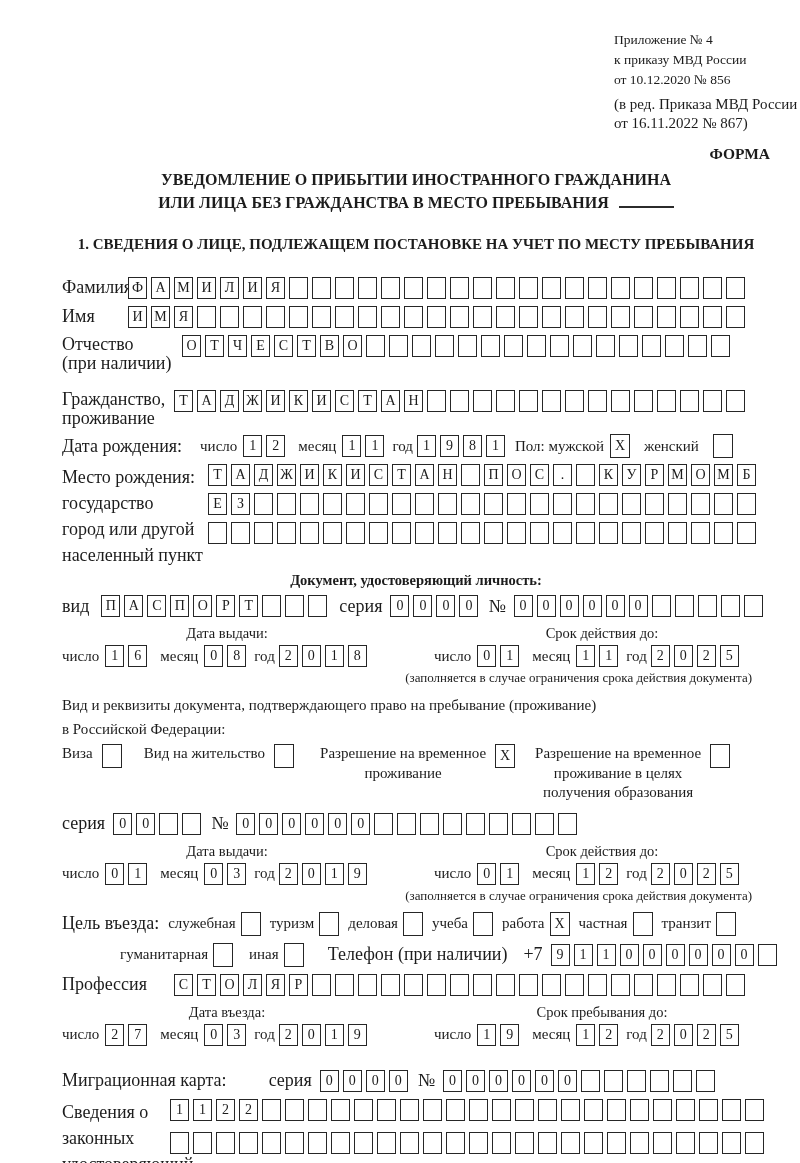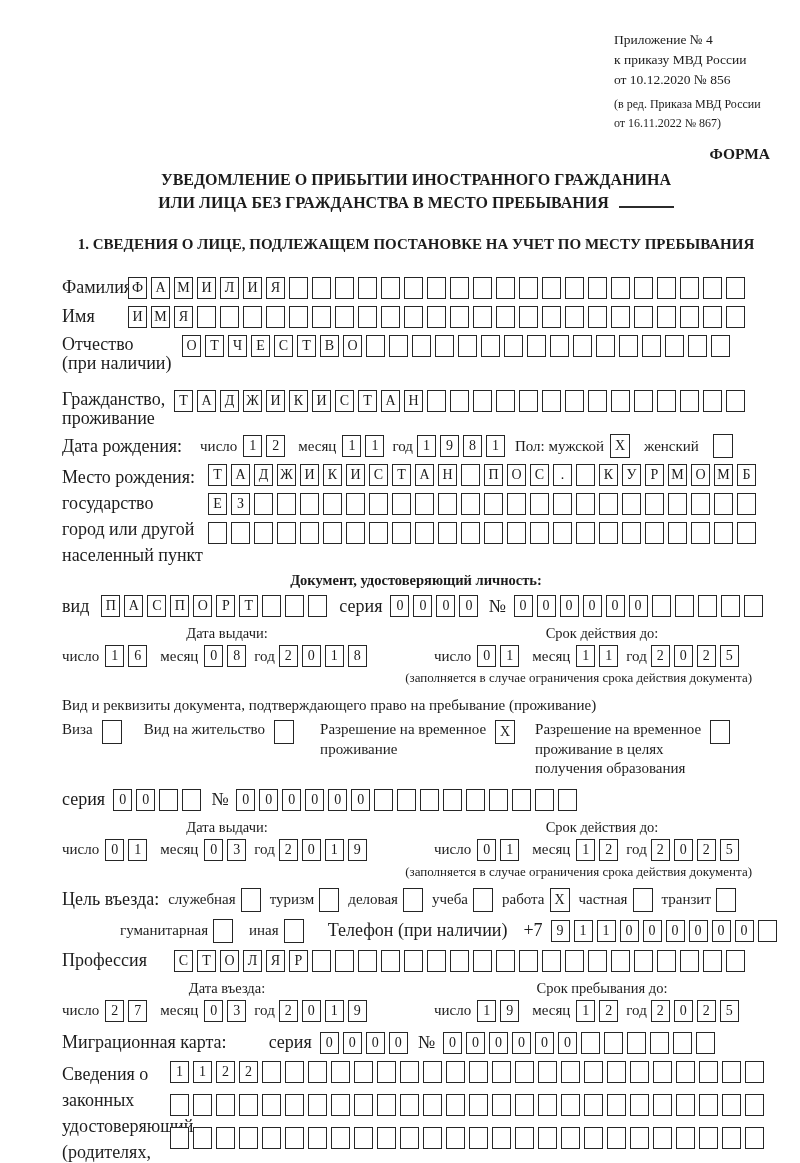--- a/index.html
+++ b/index.html
@@ -1,20 +1,20 @@
 <!DOCTYPE html>
 <html><head>
 <meta charset="utf-8">
 <style>
   html,body { margin:0; padding:0; background:#ffffff; }
   body { width:800px; height:1163px; font-family:"Liberation Serif","DejaVu Serif",serif; color:#1c1c1c; }
   .page { box-sizing:border-box; width:800px; height:1163px; padding:30px 30px 8px 62px; overflow:hidden; background:#ffffff; }
 
   .hdr { margin-left:552px; font-size:13.5px; line-height:20px; white-space:nowrap; }
-  .hdr-amend { font-size:12px; line-height:19px; margin-top:5px; white-space:nowrap; }
+  .hdr-amend { font-size:15px; line-height:19px; margin-top:5px; white-space:nowrap; }
   .forma-row { text-align:right; font-weight:bold; font-size:15.5px; margin-top:12px; }
 
   .title { text-align:center; font-weight:bold; font-size:16px; line-height:23px; margin-top:5px; }
   .blank { display:inline-block; width:55px; height:5px; border-bottom:2.5px solid #2b2b2b; margin-left:10px; }
   .sheading { text-align:center; font-weight:bold; font-size:15px; margin-top:22px; }
 
   .frow { display:flex; align-items:flex-start; margin-top:0; margin-bottom:7px; }
   .lbl { font-size:18px; line-height:21px; flex-shrink:0; }
   .ml { line-height:18.5px; }
   .w66{width:66px} .w108{width:108px} .w112{width:112px} .w120{width:120px} .w146{width:146px}
@@ -33,21 +33,21 @@
   .dheading { text-align:center; font-size:14.5px; line-height:18px; }
   .dline { display:flex; align-items:center; margin-top:3px; }
   .dw { margin-right:6px; font-size:15px; }
   .dw.m { margin-left:13px; }
   .dw.y { margin-left:8px; margin-right:4px; }
   .noteline { text-align:right; padding-right:18px; font-size:13px; margin-top:3px; margin-bottom:8px; }
 
   .intro { font-size:15px; line-height:22px; margin-bottom:2px; }
   .optrow { display:flex; align-items:flex-start; margin-top:4px; margin-bottom:10px; }
   .opt { display:flex; align-items:flex-start; }
-  .optlabel { white-space:pre-line; font-size:15px; line-height:19.5px; margin-right:9px; }
+  .optlabel { white-space:pre-line; text-align:center; font-size:15px; line-height:19.5px; margin-right:9px; }
   .g22 { margin-right:22px; } .g26 { margin-right:26px; } .g20 { margin-right:20px; }
 
   .prow { display:flex; align-items:center; margin-bottom:7px; }
   .popt { display:flex; align-items:center; margin-left:9px; }
   .popt .plabel { margin-right:5px; font-size:15px; }
   .indent58 { margin-left:58px; }
 
   .gapL { margin-left:12px; } .gapS { margin-left:8px; }
 
   .reps { display:flex; margin-top:2px; }
@@ -408,20 +408,21 @@
             <span class="cell">0</span>
             <span class="cell">2</span>
             <span class="cell">5</span>
           </span>
       </div>
     </div>
   </div>
   <div class="noteline">(заполняется в случае ограничения срока действия документа)</div>
 
   <div class="intro">Вид и реквизиты документа, подтверждающего право на пребывание (проживание)</div>
+  <div class="intro">в Российской Федерации:</div>
 
   <div class="optrow">
     <div class="opt g22">
       <span class="optlabel">Виза</span>
       <span class="cells cb">
           <span class="cell"></span>
         </span>
     </div>
     <div class="opt g26">
       <span class="optlabel">Вид на жительство</span>
@@ -668,21 +669,21 @@
         <span class="cells">
             <span class="cell">2</span>
             <span class="cell">0</span>
             <span class="cell">2</span>
             <span class="cell">5</span>
           </span>
       </div>
     </div>
   </div>
 
-  <div class="frow" style="align-items:center; margin-top:10px;">
+  <div class="frow" style="align-items:center; margin-top:24px;">
     <span class="lbl">Миграционная карта:</span>
     <span class="lbl" style="margin-left:42px;">серия</span>
     <span class="cells gapS">
         <span class="cell">0</span>
         <span class="cell">0</span>
         <span class="cell">0</span>
         <span class="cell">0</span>
       </span>
     <span class="lbl" style="margin-left:10px;">№</span>
     <span class="cells gapS">

